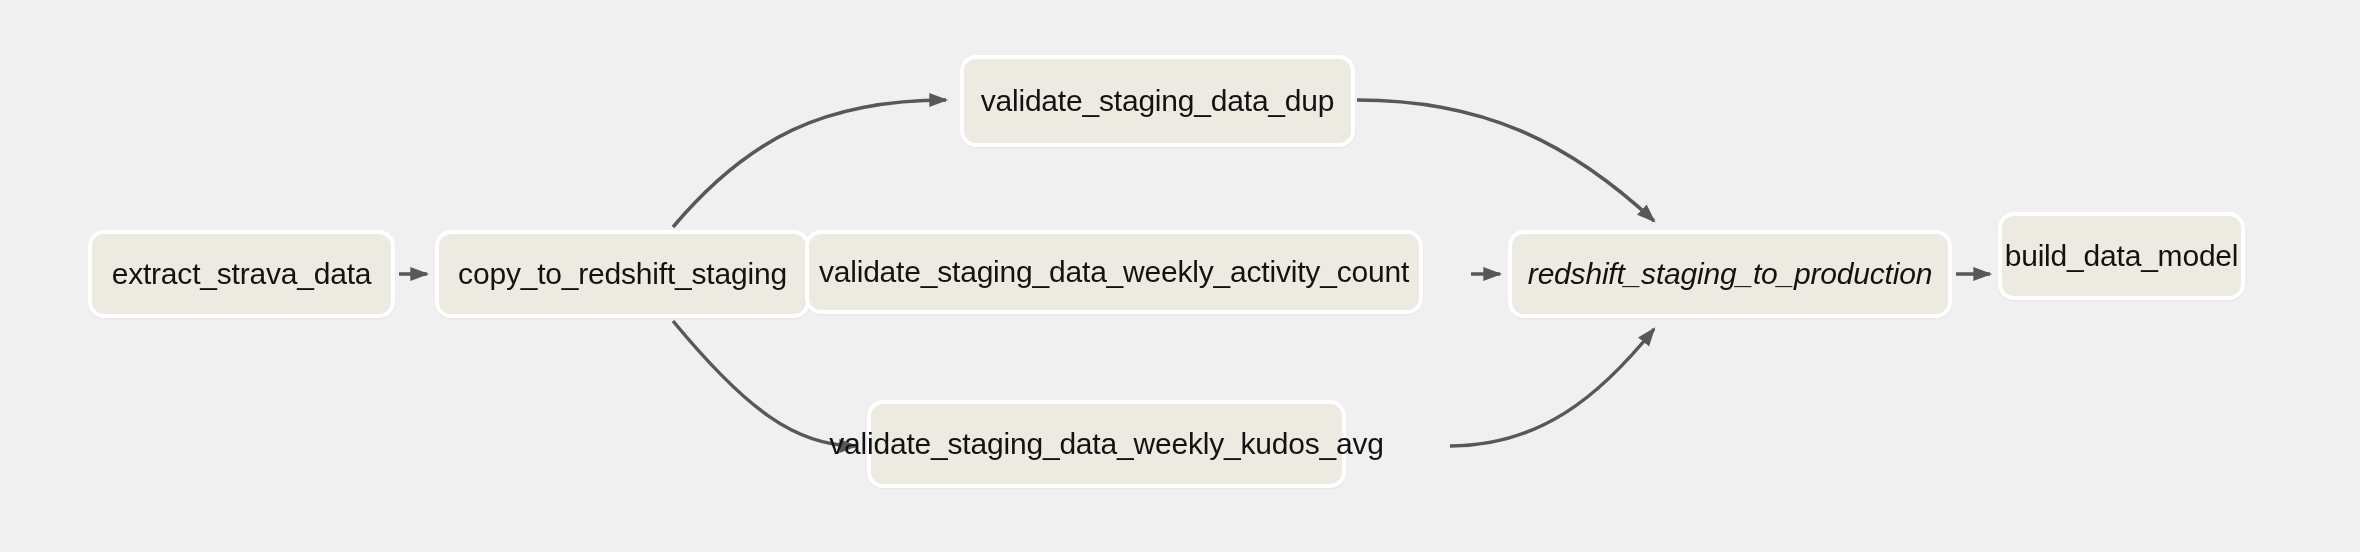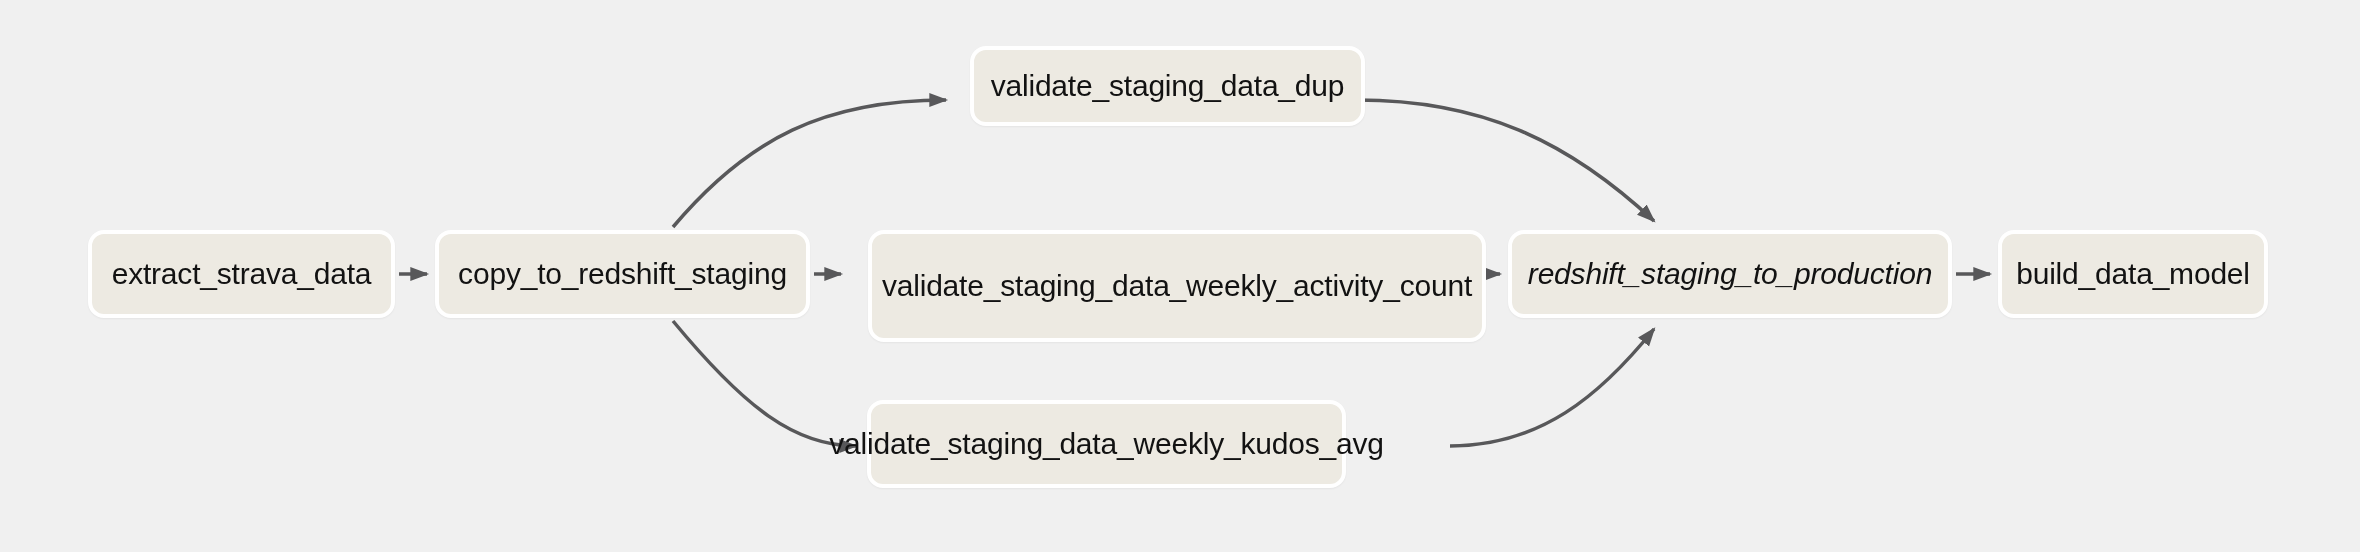--- a/index.html
+++ b/index.html
@@ -38,25 +38,25 @@
     font-size: 30px;
     letter-spacing: -0.2px;
     color: #121212;
     white-space: nowrap;
     cursor: pointer;
   }
 
   
   .n-extract    { left:   88px; top: 230px; width: 307px; height: 88px; }
   .n-copy       { left:  435px; top: 230px; width: 375px; height: 88px; }
-  .n-dup        { left:  960px; top:  46px; width: 395px; height: 80px; margin-left: 10px; }
-  .n-activity   { left:  868px; top: 230px; width: 618px; height: 112px; }
+  .n-dup        { left:  960px; top:  55px; width: 395px; height: 92px; }
+  .n-activity   { left:  805px; top: 230px; width: 618px; height: 84px; }
   .n-kudos      { left:  867px; top: 400px; width: 479px; height: 88px; }
   .n-production { left: 1508px; top: 230px; width: 444px; height: 88px; font-style: italic; }
-  .n-build      { left: 1998px; top: 230px; width: 270px; height: 88px; }
+  .n-build      { left: 1998px; top: 212px; width: 247px; height: 88px; }
 </style>
 </head>
 <body>
 
 <div class="canvas">
 
   <svg class="edges-layer" width="2360" height="552" viewBox="0 0 2360 552" xmlns="http://www.w3.org/2000/svg">
     <defs>
       <marker id="arrowhead" viewBox="0 0 10 8" refX="8.5" refY="4" markerWidth="5.6" markerHeight="4.5" orient="auto">
         <path d="M0,0.4 L9.6,4 L0,7.6 Z" fill="#58585a"></path>

